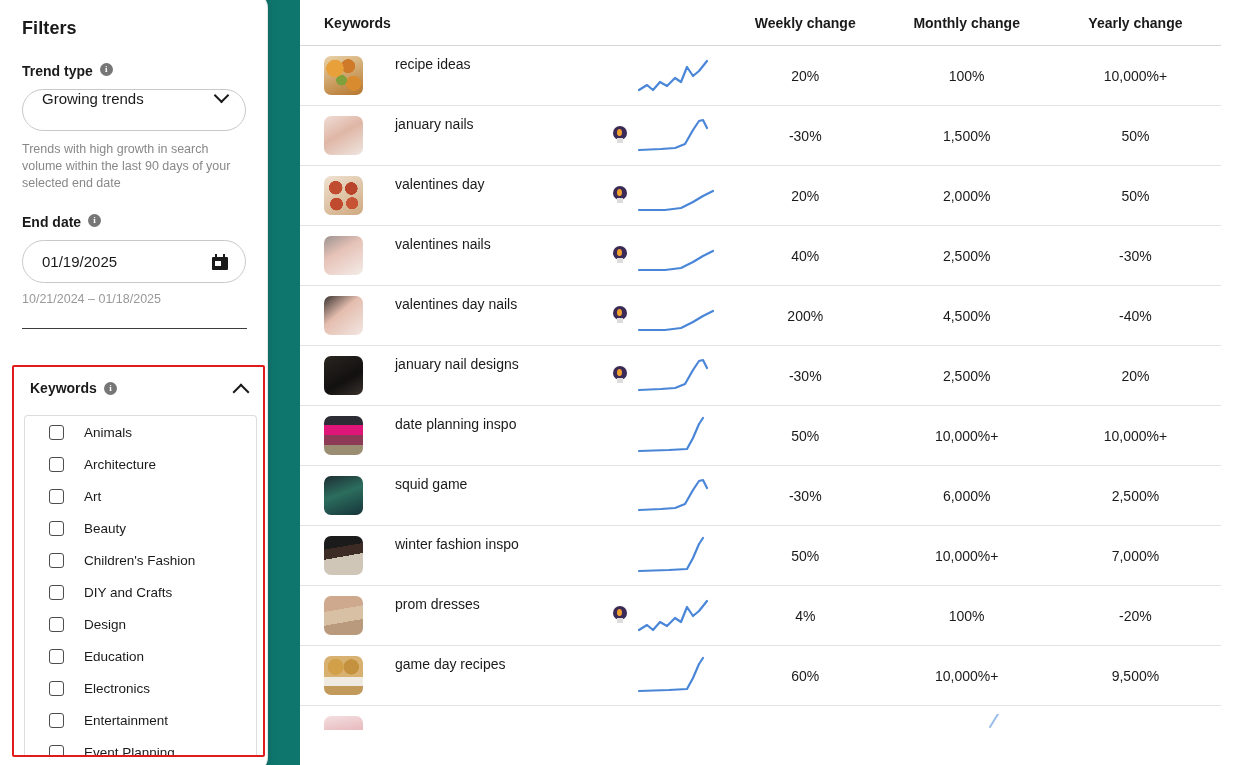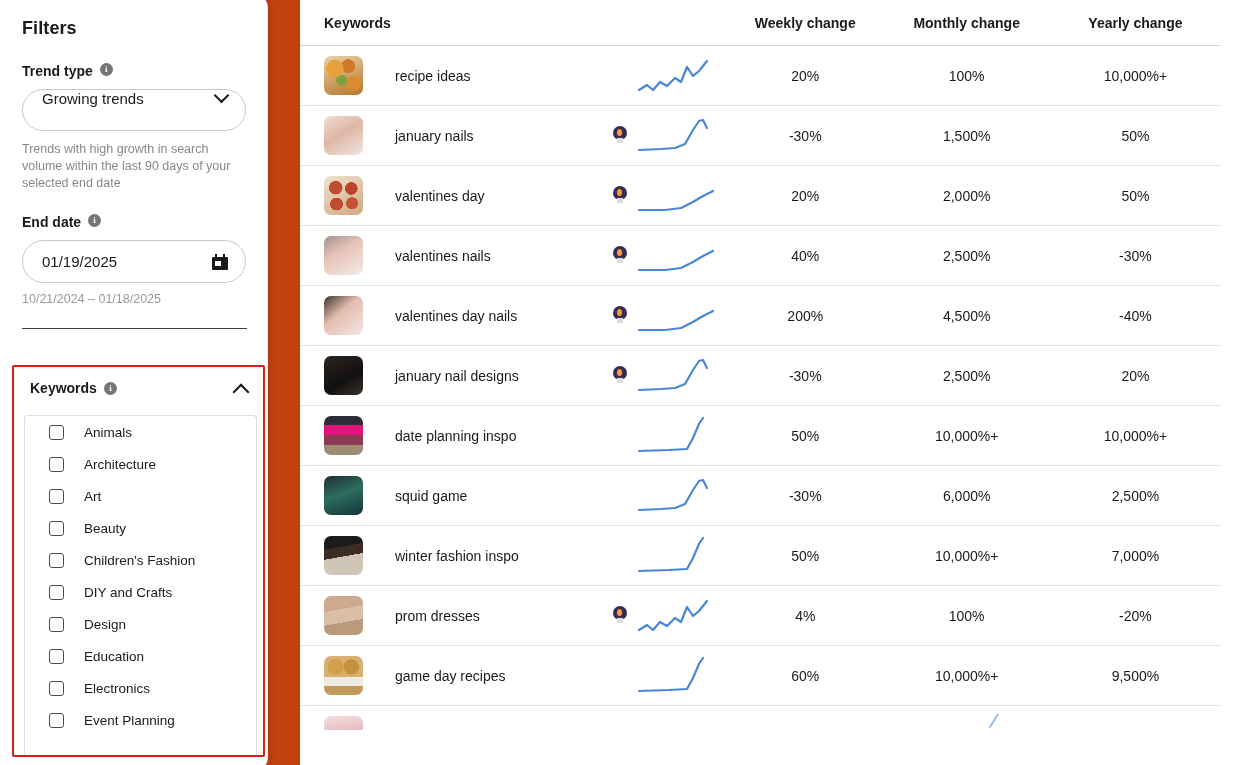--- a/index.html
+++ b/index.html
@@ -8,21 +8,21 @@
     margin: 0; padding: 0;
     width: 1233px; height: 765px;
     background: #ffffff;
     font-family: "Liberation Sans", sans-serif;
     overflow: hidden;
   }
   #app {
     position: relative;
     width: 1233px;
     height: 765px;
-    background: #c2410c;
+    background: #0f766e;
   }
 
   
   .filters-panel {
     position: absolute;
     left: 0px; top: -8px;
     width: 268px;
     height: 781px;
     background: #ffffff;
     border-radius: 0 16px 16px 0;
@@ -258,21 +258,21 @@
     align-items: center;
     height: 60px;
     padding: 0 0 0 24px;
     border-bottom: 1px solid #e3e3e3;
     width: 921px;
     cursor: pointer;
   }
   .cell-keyword {
     width: 412px;
     display: flex;
-    align-items: center;
+    align-items: flex-start;
     gap: 0;
     position: relative;
   }
   .thumb {
     width: 39px; height: 39px;
     border-radius: 7px;
     flex: 0 0 auto;
     background-size: cover;
     background-position: center;
     overflow: hidden;
@@ -448,20 +448,24 @@
           <div class="check-row">
             <span class="checkbox"></span>
             <span class="check-label">Education</span>
           </div>
           <div class="check-row">
             <span class="checkbox"></span>
             <span class="check-label">Electronics</span>
           </div>
           <div class="check-row">
             <span class="checkbox"></span>
+            <span class="check-label">Entertainment</span>
+          </div>
+          <div class="check-row">
+            <span class="checkbox"></span>
             <span class="check-label">Event Planning</span>
           </div>
         </div>
     </div>
   </div>
 
   <div class="table-wrap">
     <div class="thead">
       <div class="th th-keywords">Keywords</div>
       <div class="th th-weekly">Weekly change</div>

